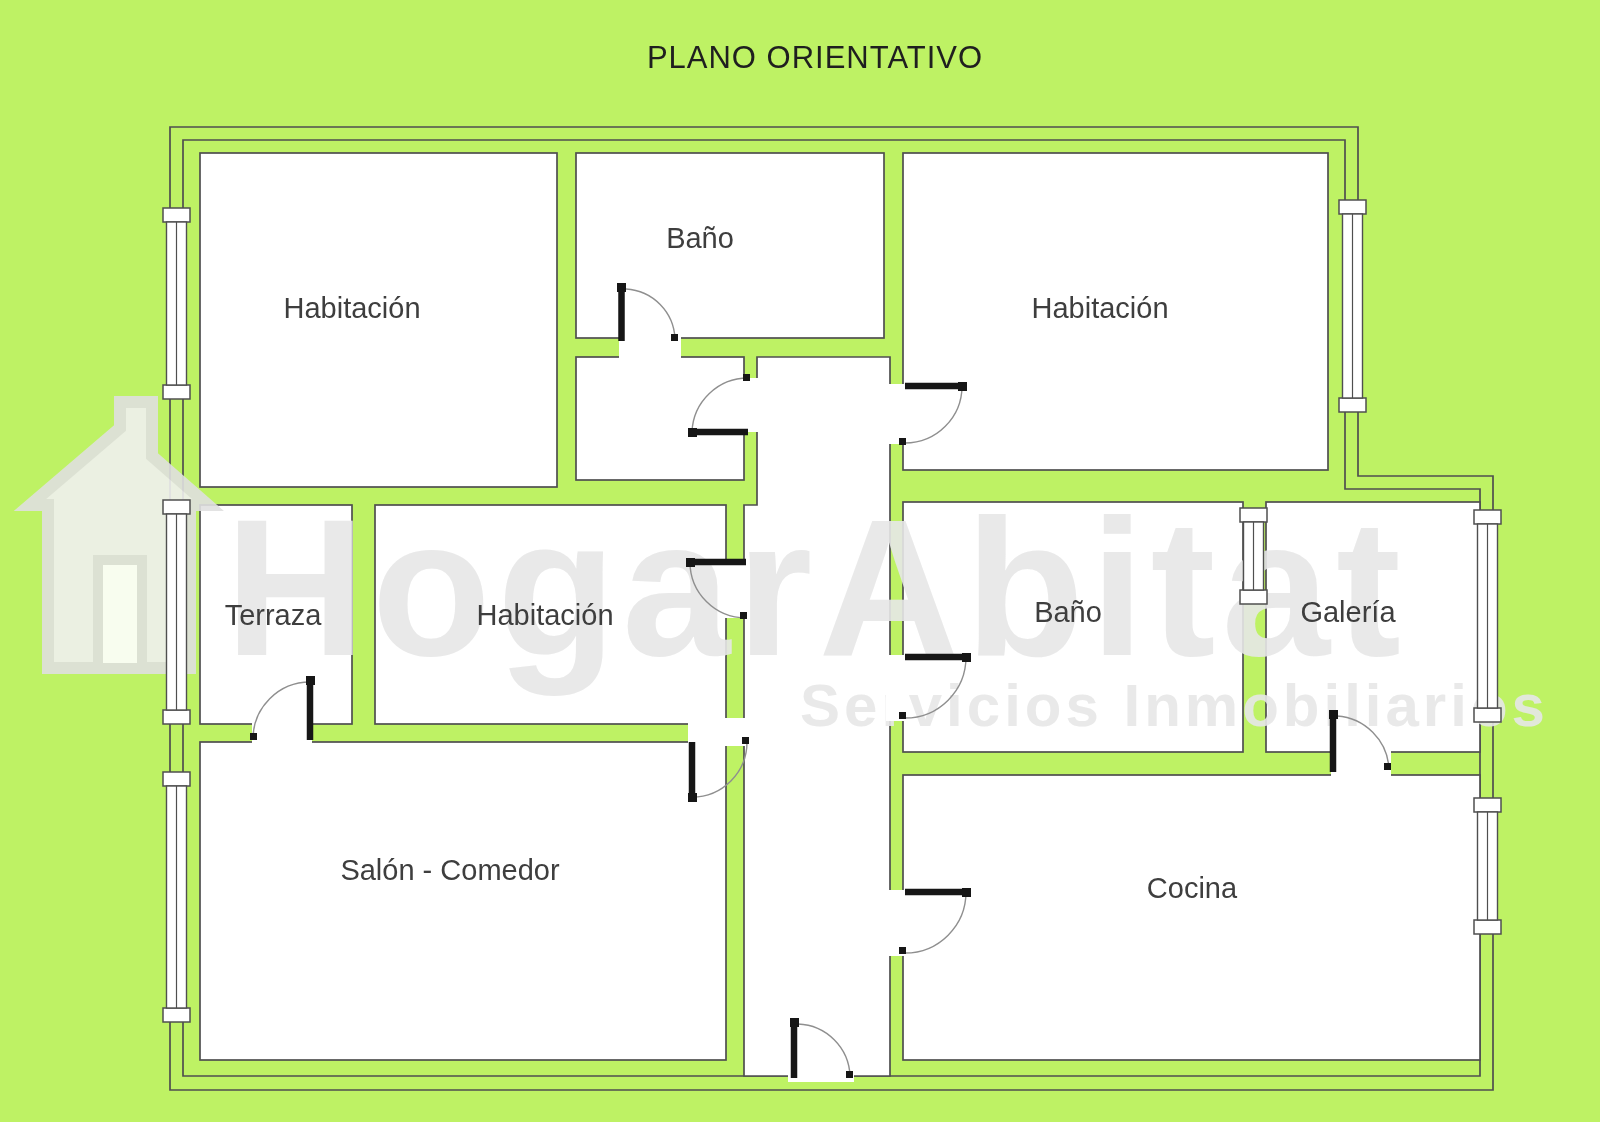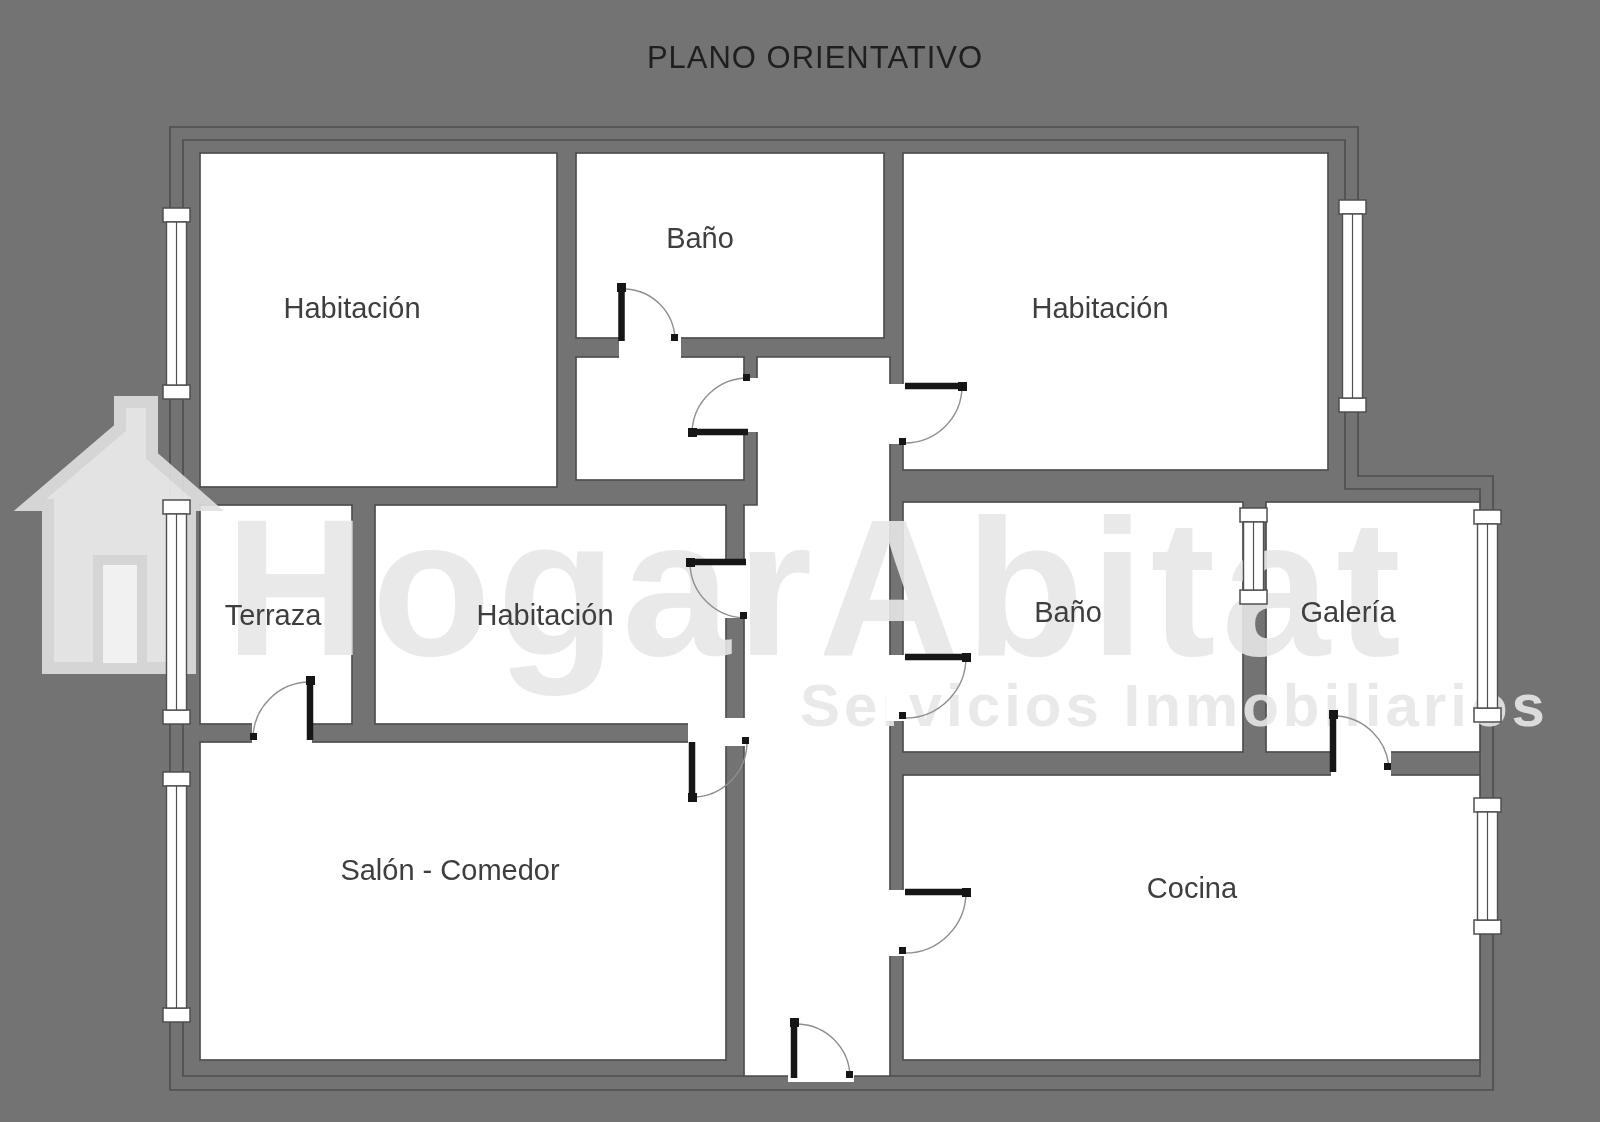--- a/index.html
+++ b/index.html
@@ -1,16 +1,16 @@
 <!DOCTYPE html>
 <html><head>
 <meta charset="utf-8">
 <style>
   html,body{margin:0;padding:0;background:#ffffff;}
-  #stage{position:relative;width:1600px;height:1122px;background:#737373;overflow:hidden;
+  #stage{position:relative;width:1600px;height:1122px;background:#bef264;overflow:hidden;
          font-family:"Liberation Sans", sans-serif;}
   svg{display:block;}
   .room{fill:#ffffff;stroke:#4f4f4f;stroke-width:1.7;}
   .wall{fill:none;stroke:#4f4f4f;stroke-width:1.7;}
   .erase{fill:#ffffff;stroke:none;}
   .win-cap{fill:#ffffff;stroke:#4f4f4f;stroke-width:1.5;}
   .win-body{fill:#ffffff;stroke:#4f4f4f;stroke-width:1.4;}
   .win-glass{stroke:#4f4f4f;stroke-width:1.2;}
   .arc{fill:none;stroke:#8f8f8f;stroke-width:1.4;}
   .leaf{stroke:#161616;stroke-width:6.5;}

